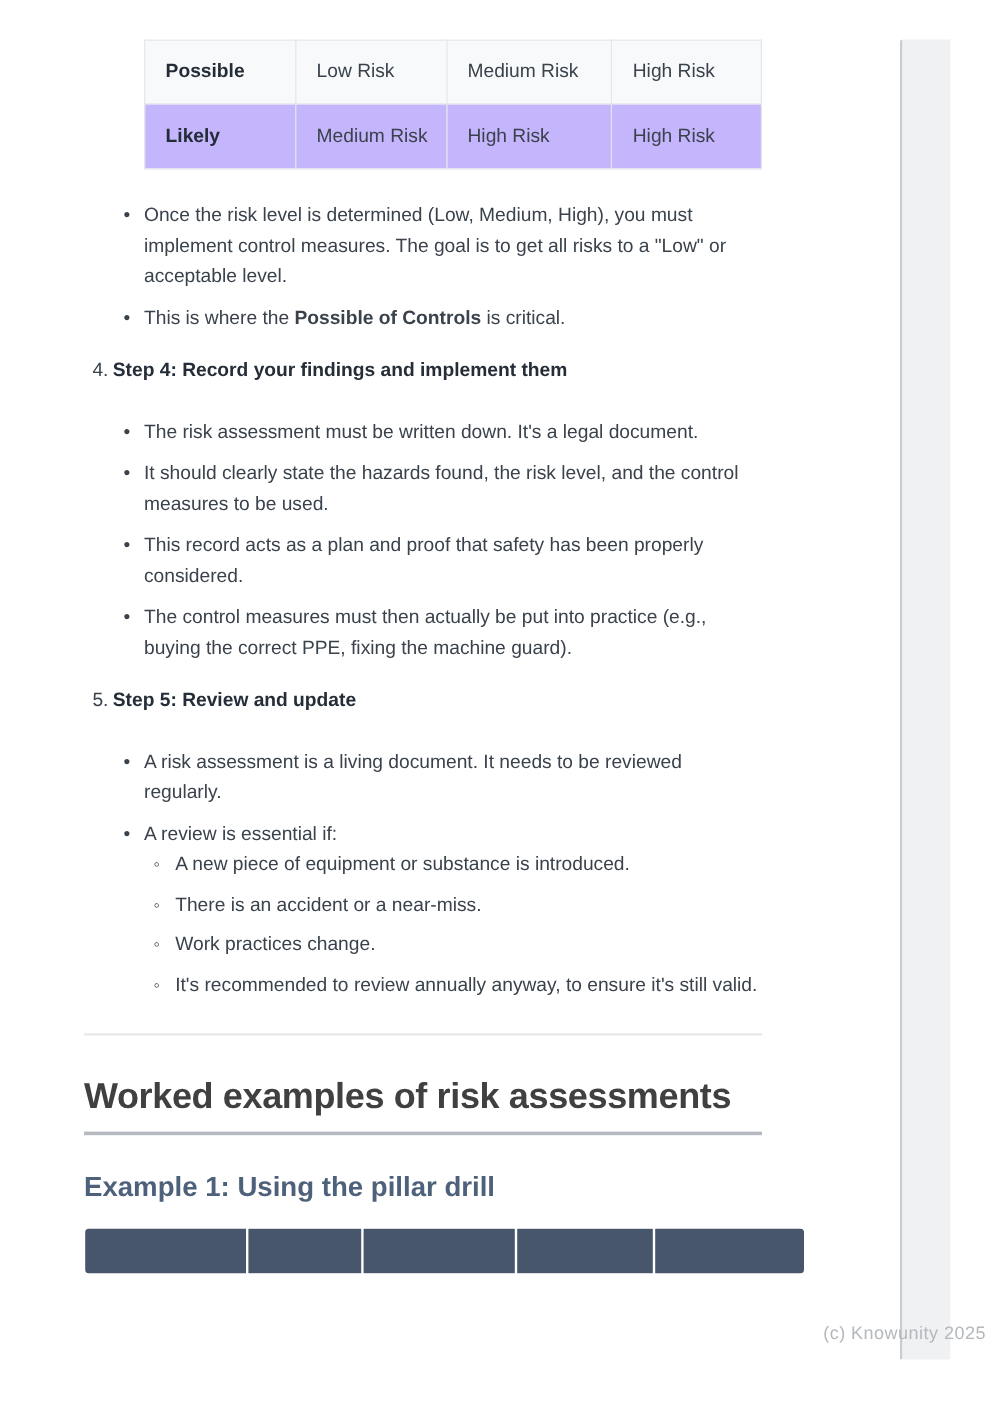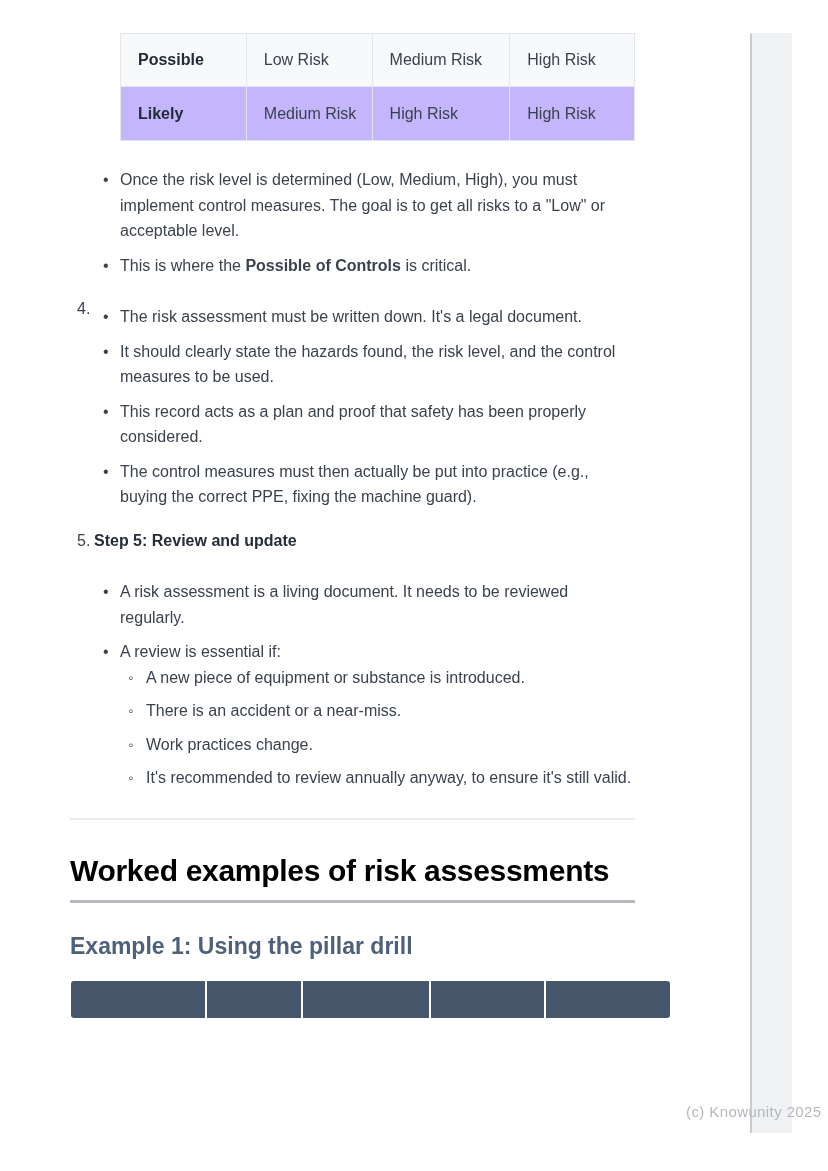--- a/index.html
+++ b/index.html
@@ -69,21 +69,21 @@
   }
   .step-num { position:absolute; left:7px; font-weight:normal; color:#3a424c; }
 
   .divider { height:2px; background:#e8eaed; margin:27px 0 0 0; }
 
   h1.section-title {
     margin:33px 0 0 0;
     font-size:30px; line-height:36px;
     font-weight:bold;
     letter-spacing:-0.3px;
-    color:#000000;
+    color:#404040;
   }
   .h1-underline { height:3px; background:#b6bac0; margin-top:11px; }
 
   .intro {
     margin:14px 0 0 0;
     font-size:16px; line-height:25px;
     color:#3a424c;
   }
 
   h2.example-title {
@@ -157,20 +157,21 @@
     </tbody>
   </table>
 
   <ul class="blist">
     <li>Once the risk level is determined (Low, Medium, High), you must implement control measures. The goal is to get all risks to a "Low" or acceptable level.</li>
     <li><span>This is where the </span><strong>Possible of Controls</strong><span> is critical.</span></li>
   </ul>
 
   <div class="step-head">
     <span class="step-num">4.</span>
+    <span>Step 4: Record your findings and implement them</span>
   </div>
 
   <ul class="blist">
     <li>The risk assessment must be written down. It's a legal document.</li>
     <li>It should clearly state the hazards found, the risk level, and the control measures to be used.</li>
     <li>This record acts as a plan and proof that safety has been properly considered.</li>
     <li>The control measures must then actually be put into practice (e.g., buying the correct PPE, fixing the machine guard).</li>
   </ul>
 
   <div class="step-head">

